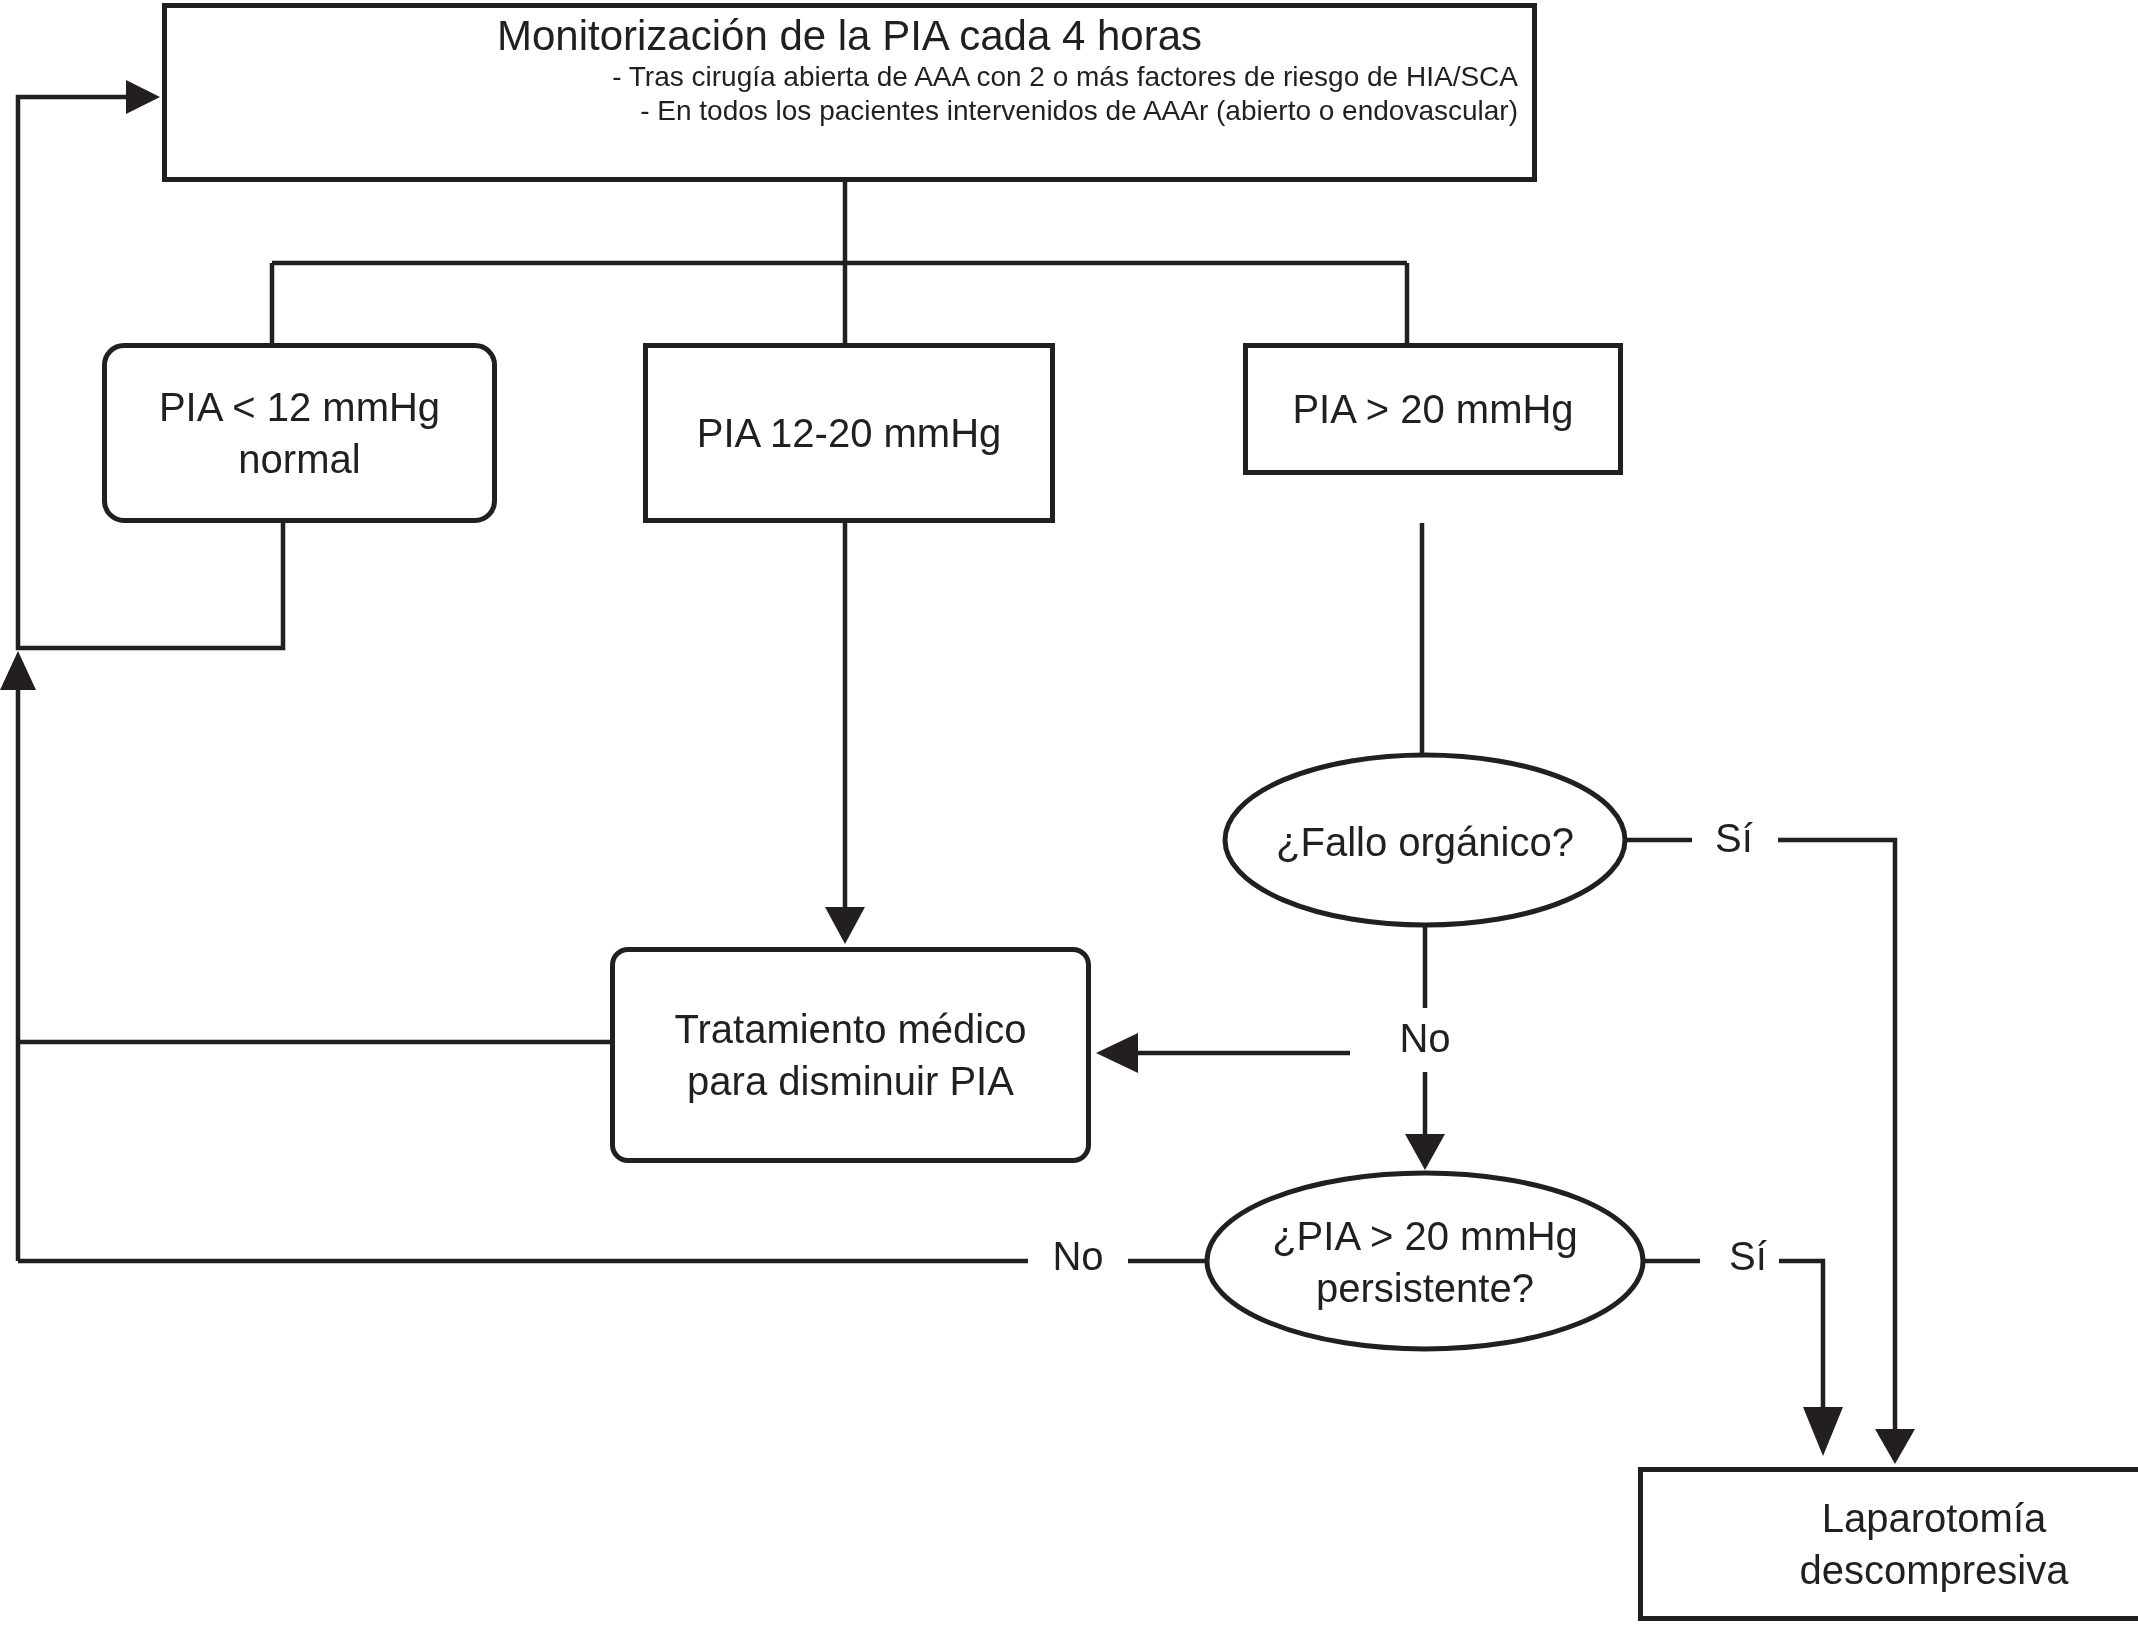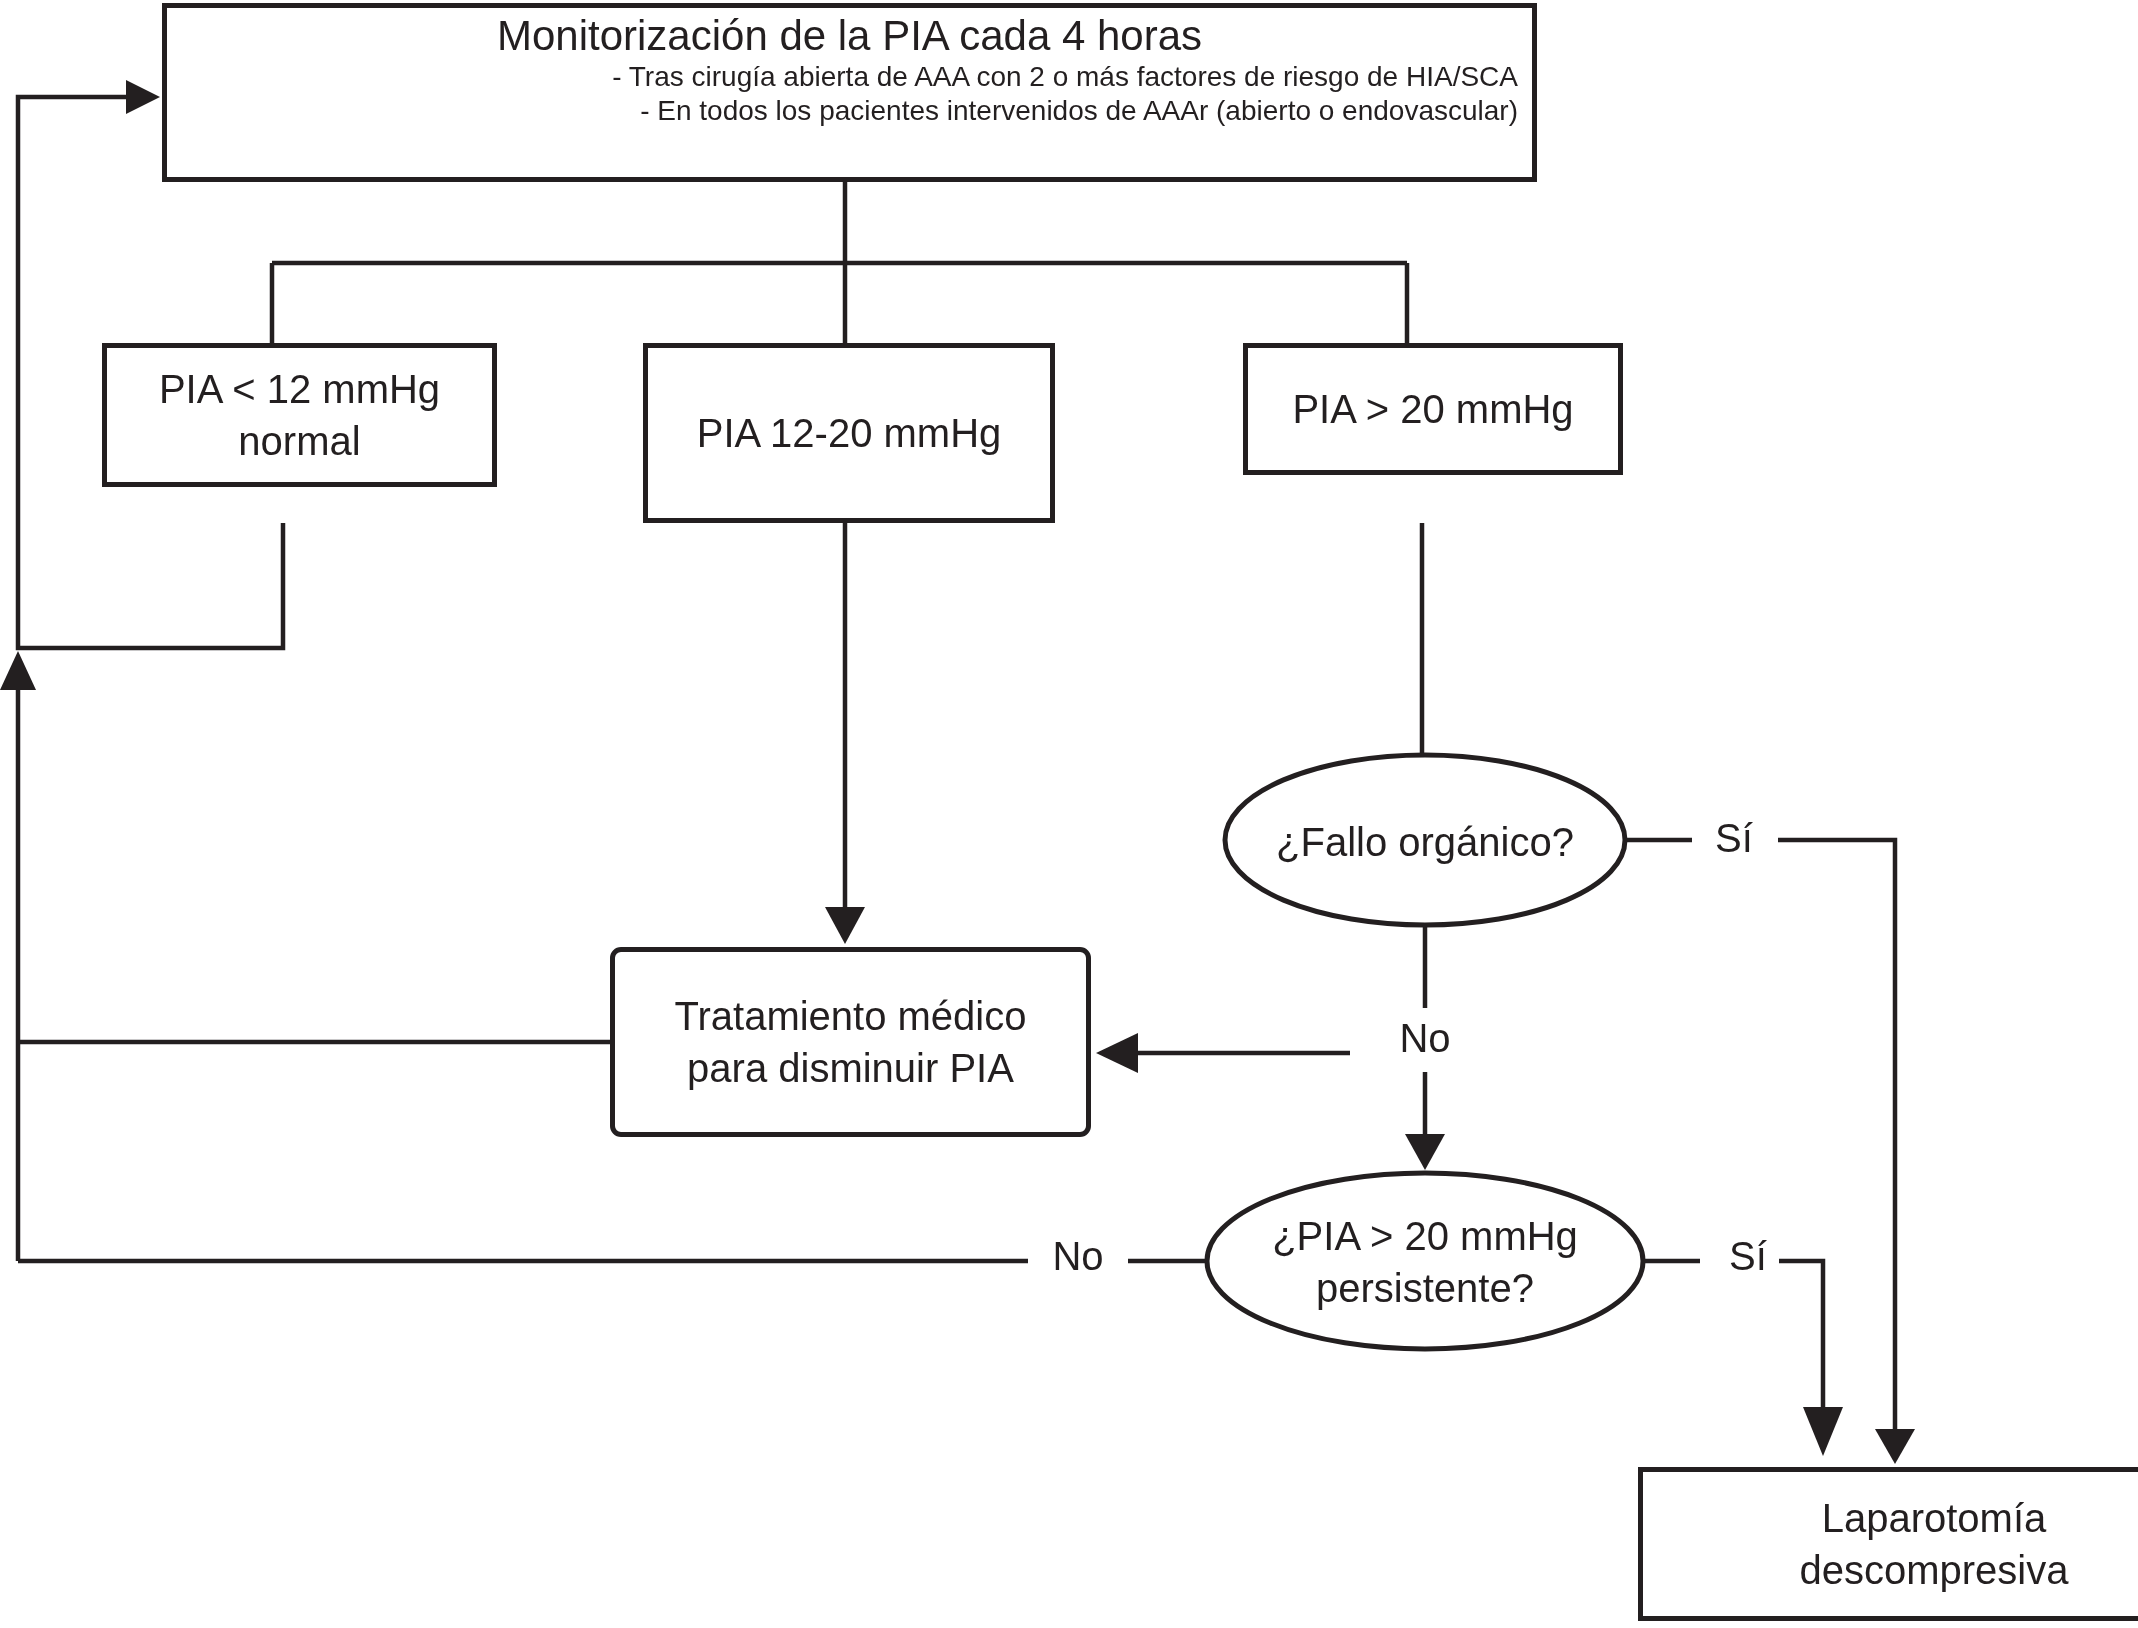--- a/index.html
+++ b/index.html
@@ -66,26 +66,26 @@
     line-height: 1.15;
     text-align: center;
     white-space: nowrap;
   }
   .monitor-bullet {
     font-size: 28px;
     line-height: 1.22;
     text-align: right;
     white-space: nowrap;
   }
-  .box-normal   { left: 102px;  top: 343px; width: 395px; height: 144px; }
+  .box-normal   { left: 102px;  top: 343px; width: 395px; height: 180px; border-radius: 22px; }
   .box-mid      { left: 643px;  top: 343px; width: 412px; height: 180px; }
   .box-high     { left: 1243px; top: 343px; width: 380px; height: 132px; }
   .box-treatment {
-    left: 610px; top: 947px; width: 481px; height: 190px;
-    border-radius: 11px;
+    left: 610px; top: 947px; width: 481px; height: 216px;
+    border-radius: 18px;
     align-items: center;
   }
   .box-laparotomy { left: 1638px; top: 1467px; width: 592px; height: 154px; }
   .ellipse-label {
     position: absolute;
     transform: translate(-50%, -50%);
     text-align: center;
   }
   .lbl-organ-failure { left: 1425px; top: 842px; }
   .lbl-persistent    { left: 1425px; top: 1262px; }

